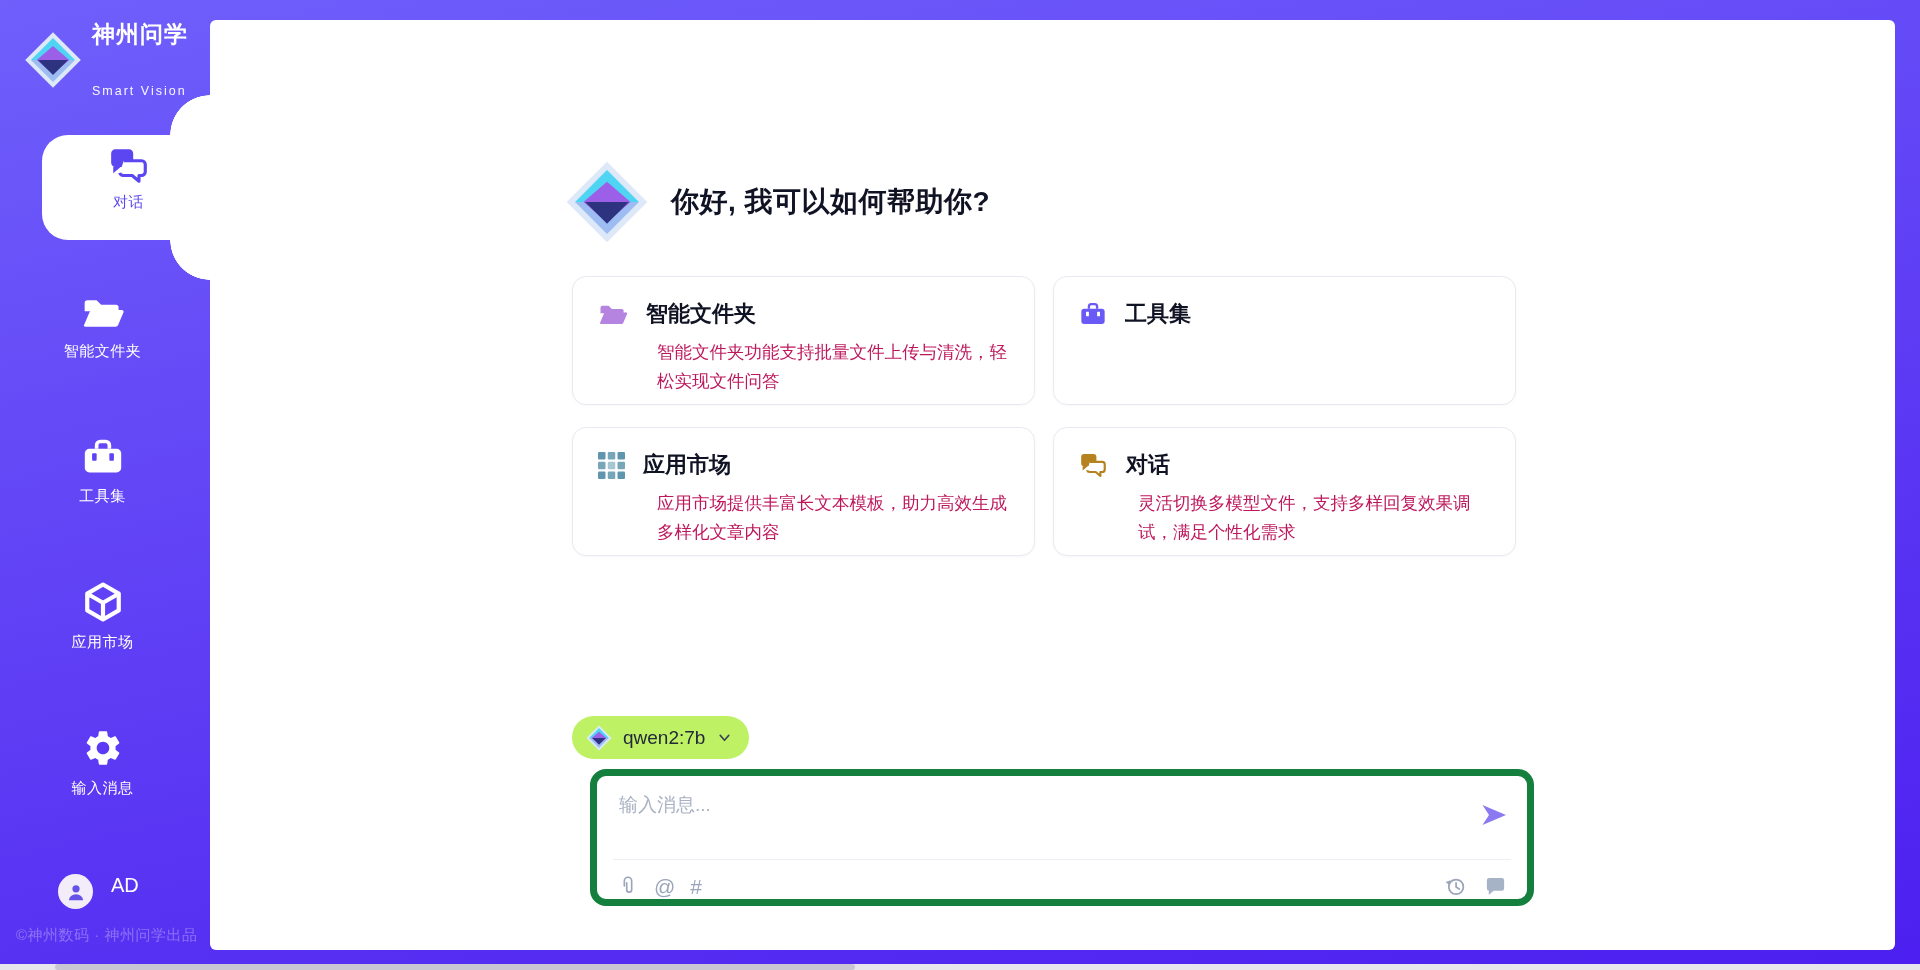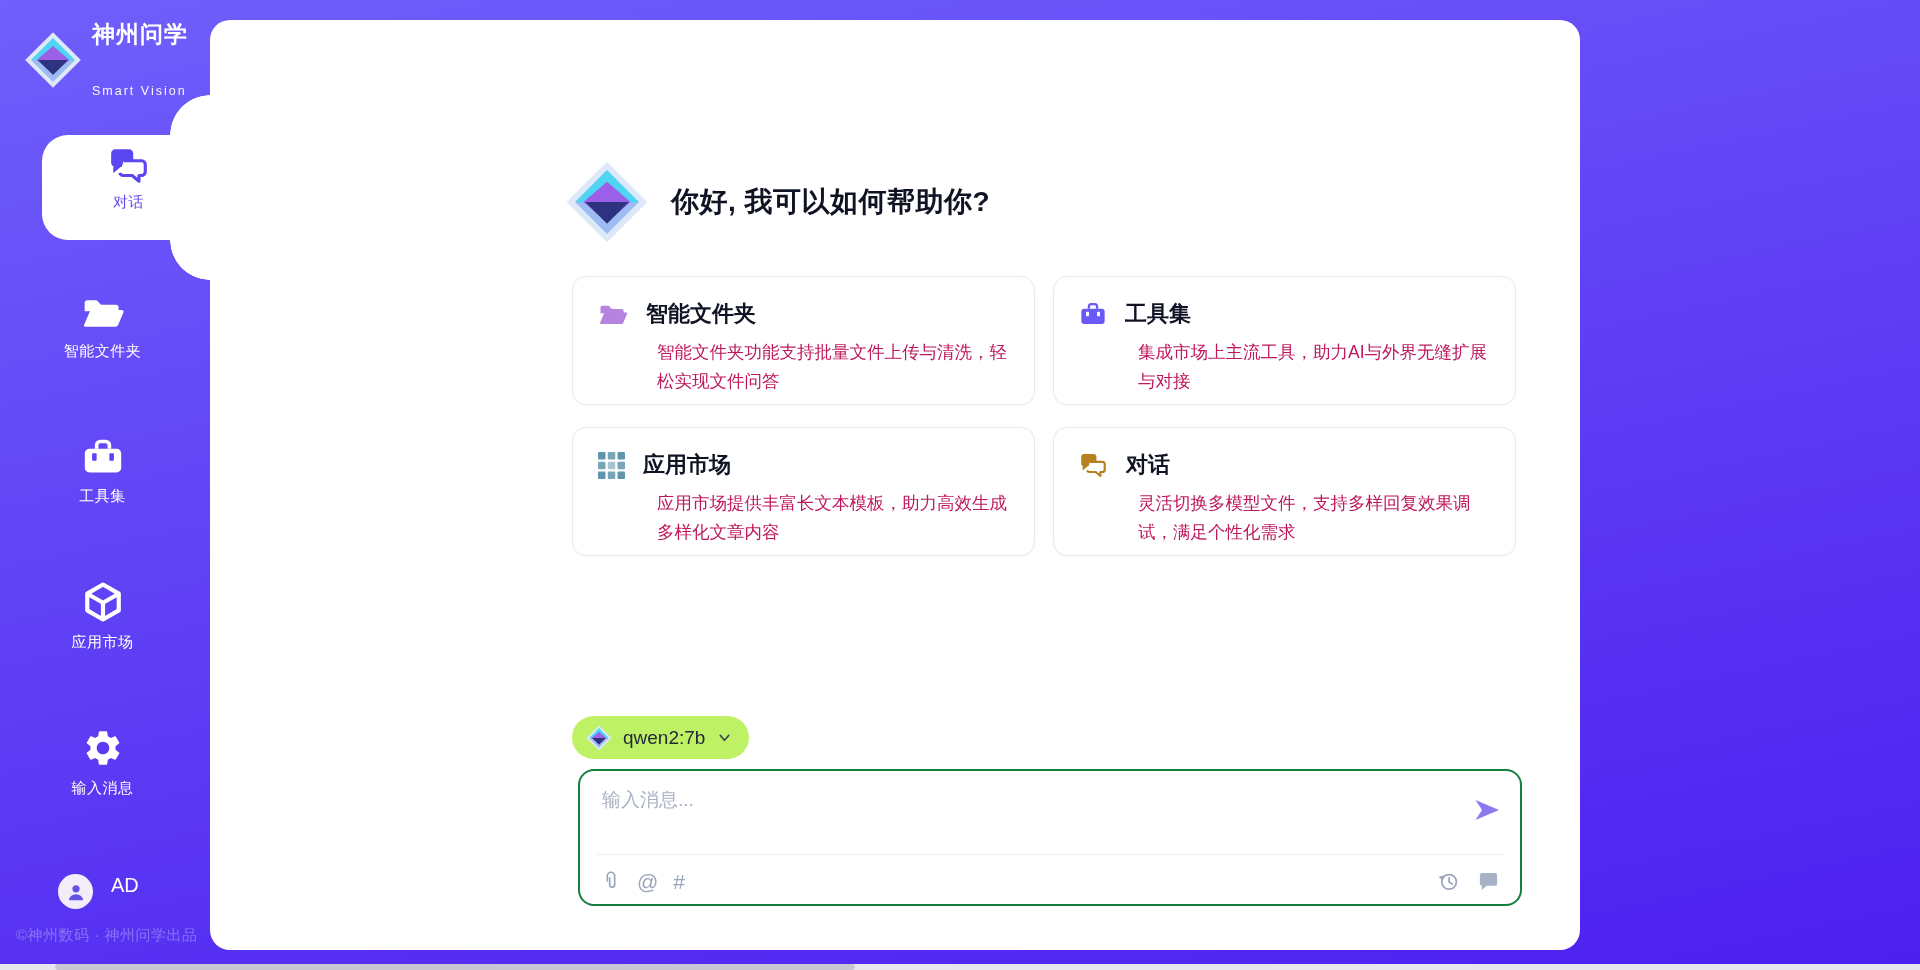--- a/index.html
+++ b/index.html
@@ -9,22 +9,22 @@
     background:linear-gradient(168deg,#6f5ffb 0%,#5d3bf4 55%,#4c1ff0 100%);
     position:relative;
   }
 
   
   .page-scrollbar{position:absolute;left:0;right:0;bottom:0;height:6px;background:#e6e6ec;z-index:40;}
   .page-scrollbar .thumb{position:absolute;left:55px;top:0;height:6px;width:800px;background:#c9c6d4;border-radius:3px;}
 
   
   .main-panel{
-    position:absolute;left:210px;top:20px;width:1370px;height:930px;
-    background:#ffffff;border-radius:20px;z-index:2;
+    position:absolute;left:210px;top:20px;width:1685px;height:930px;
+    background:#ffffff;border-radius:6px;z-index:2;
   }
 
   
   .sidebar{position:absolute;left:0;top:0;width:210px;height:705px;z-index:3;}
   .brand{position:absolute;left:24px;top:22px;display:flex;align-items:center;gap:10px;color:#fff;}
   .brand .gem{width:58px;height:58px;}
   .brand-name{font-size:23px;font-weight:bold;letter-spacing:1px;line-height:1.1;}
   .brand-sub{font-size:12.5px;letter-spacing:2px;opacity:.95;margin-top:37px;}
 
   .active-tab{
@@ -68,22 +68,22 @@
   
   .model-pill{
     position:absolute;left:362px;top:696px;height:43px;padding:0 16px 0 14px;
     background:#bef264;border-radius:22px;display:flex;align-items:center;gap:11px;cursor:pointer;
   }
   .model-pill .gem{width:26px;height:26px;}
   .model-name{font-size:19px;color:#23283a;}
 
   
   .composer{
-    position:absolute;left:368px;top:749px;width:944px;height:137px;
-    border:2px solid #15803d;border-radius:16px;background:#fff;
+    position:absolute;left:380px;top:749px;width:944px;height:137px;
+    border:7px solid #15803d;border-radius:16px;background:#fff;
   }
   .composer textarea{
     position:absolute;left:22px;top:16px;width:860px;height:58px;border:none;outline:none;resize:none;
     font-family:inherit;font-size:19px;color:#333;background:transparent;
   }
   .composer textarea::placeholder{color:#a9b2c2;}
   .send-btn{position:absolute;right:18px;top:24px;width:30px;height:30px;cursor:pointer;display:flex;align-items:center;justify-content:center;}
   .composer .divider{position:absolute;left:16px;right:16px;top:83px;height:1px;background:#edeff4;}
   .composer-toolbar{position:absolute;left:0;right:0;top:84px;height:52px;display:flex;align-items:center;padding:0 20px;}
   .tool-left{display:flex;align-items:center;gap:15px;}
@@ -197,21 +197,20 @@
     <div class="card">
       <div class="card-head">
         <svg width="28" height="26" viewBox="0 0 48 44">
           <path d="M17 13 v-4 a4 4 0 0 1 4-4 h6 a4 4 0 0 1 4 4 v4" fill="none" stroke="#6a5af5" stroke-width="4"></path>
           <rect x="4" y="13" width="40" height="26" rx="5" fill="#6a5af5"></rect>
           <rect x="12" y="18" width="5" height="8" rx="1" fill="#fff"></rect>
           <rect x="31" y="18" width="5" height="8" rx="1" fill="#fff"></rect>
         </svg>
         <div class="card-title">工具集</div>
       </div>
-      <div class="card-desc">集成市场上主流工具，助力AI与外界无缝扩展与对接</div>
     </div>
 
     <div class="card">
       <div class="card-head">
         <svg width="27" height="27" viewBox="0 0 36 36">
           <g fill="#6096ad">
             <rect x="0" y="0" width="10" height="10" rx="1.5"></rect>
             <rect x="13" y="0" width="10" height="10" rx="1.5" opacity=".85"></rect>
             <rect x="26" y="0" width="10" height="10" rx="1.5"></rect>
             <rect x="0" y="13" width="10" height="10" rx="1.5" opacity=".85"></rect>

